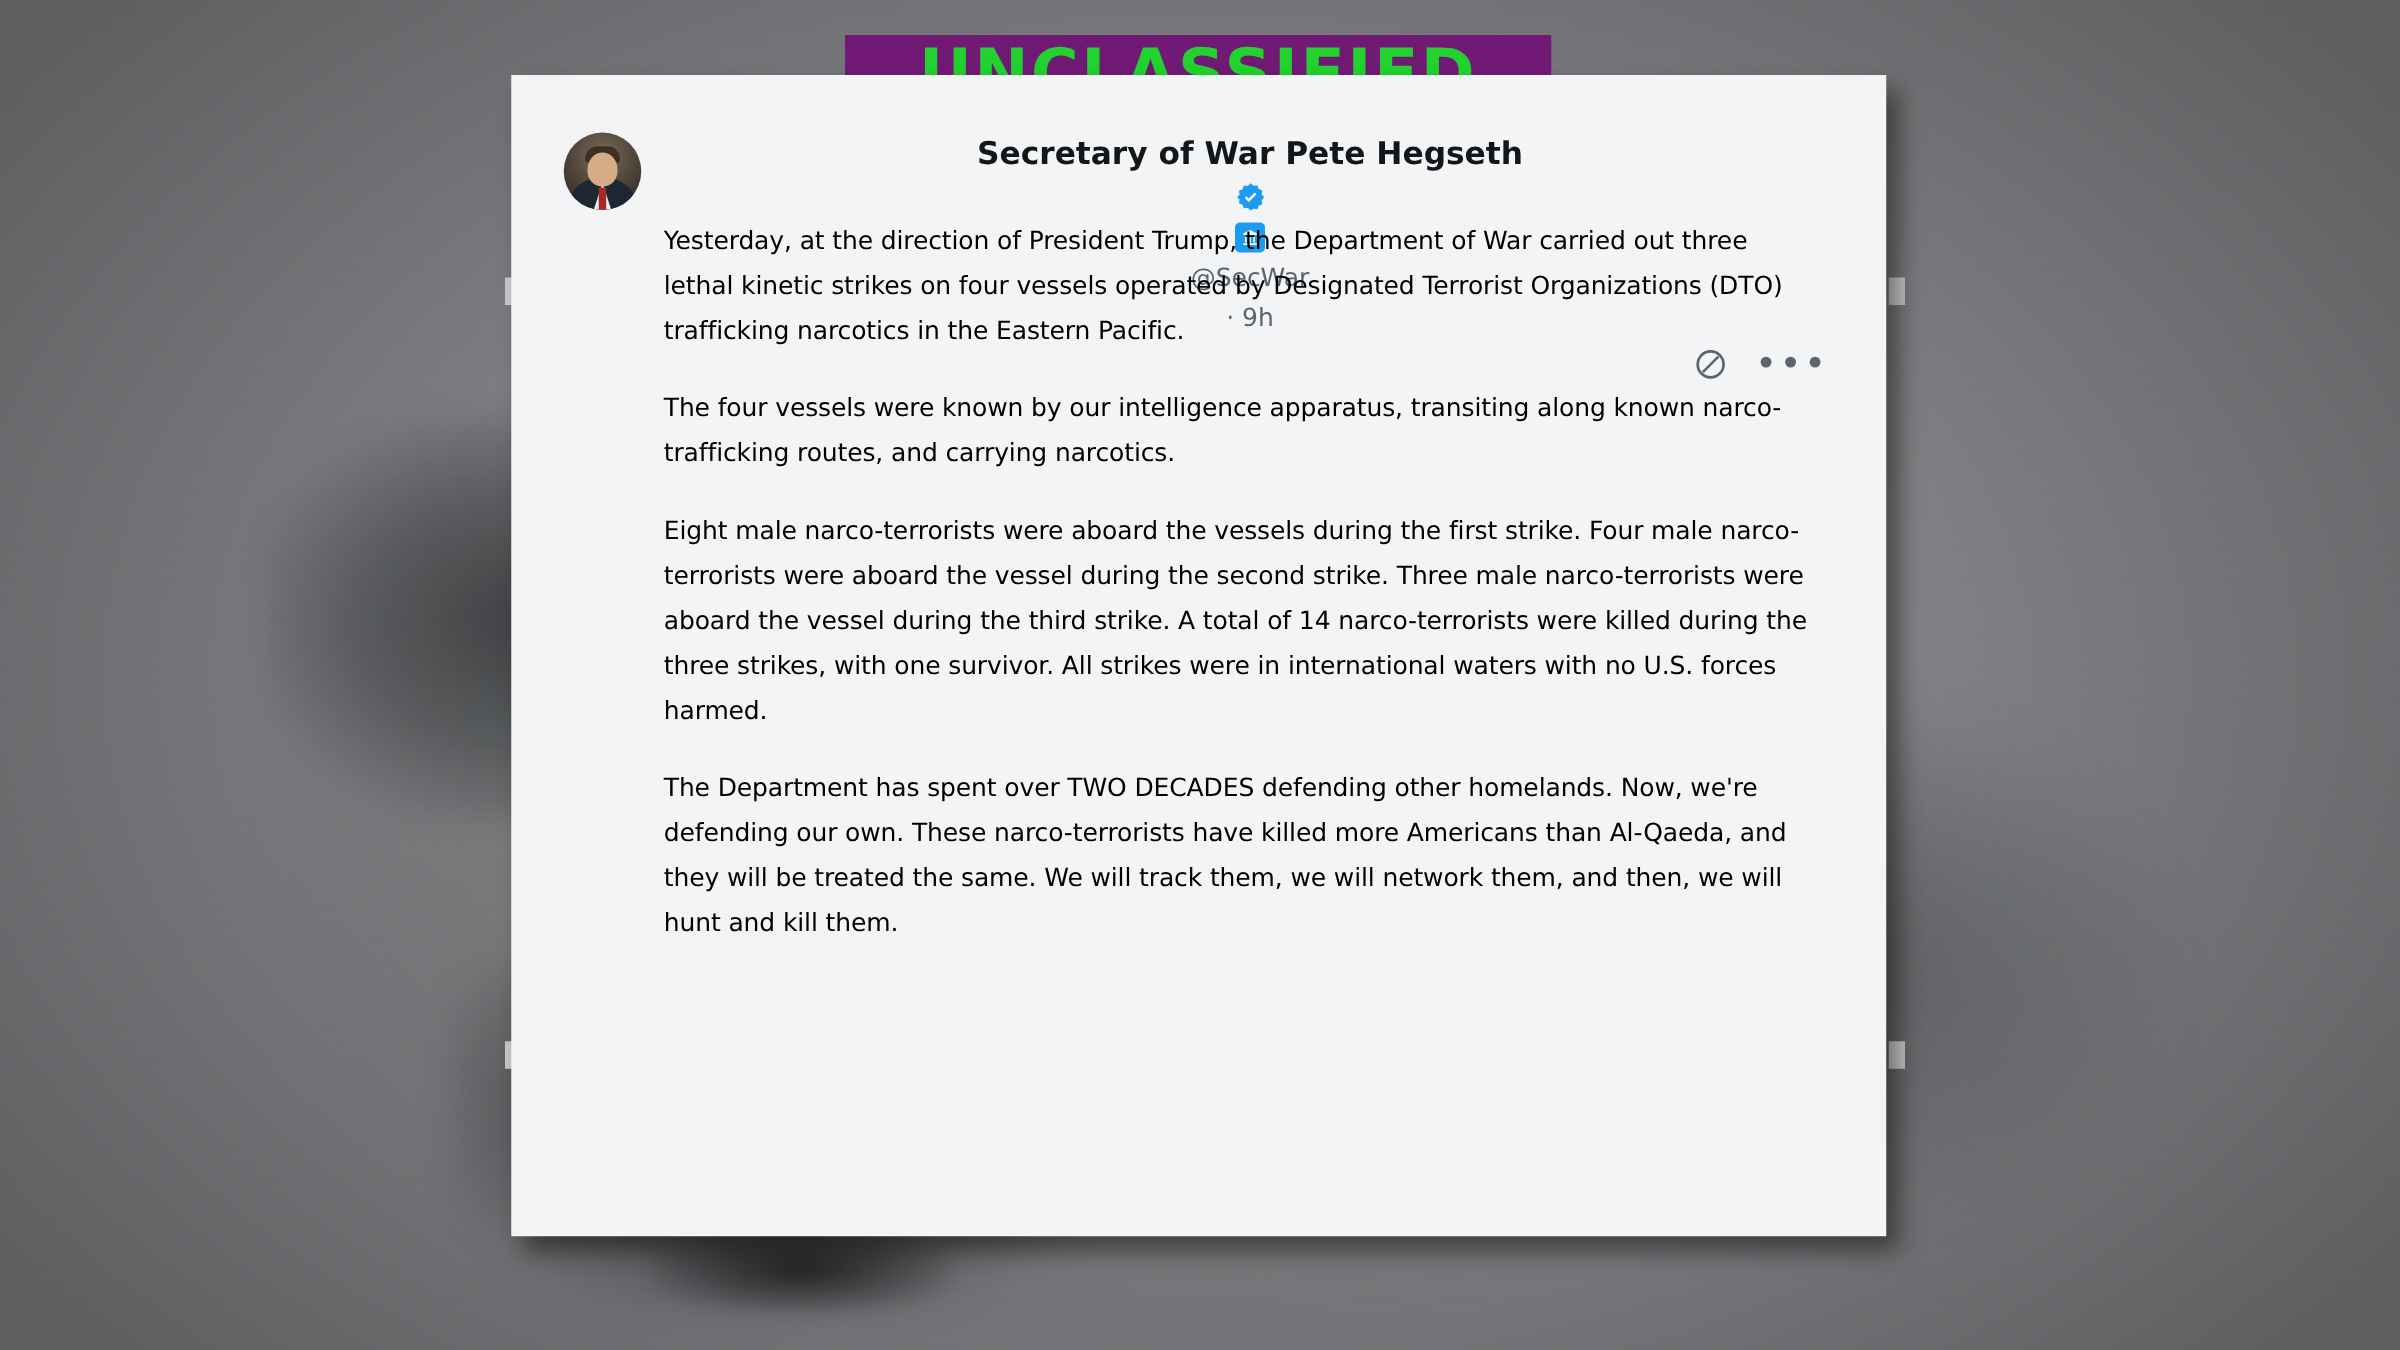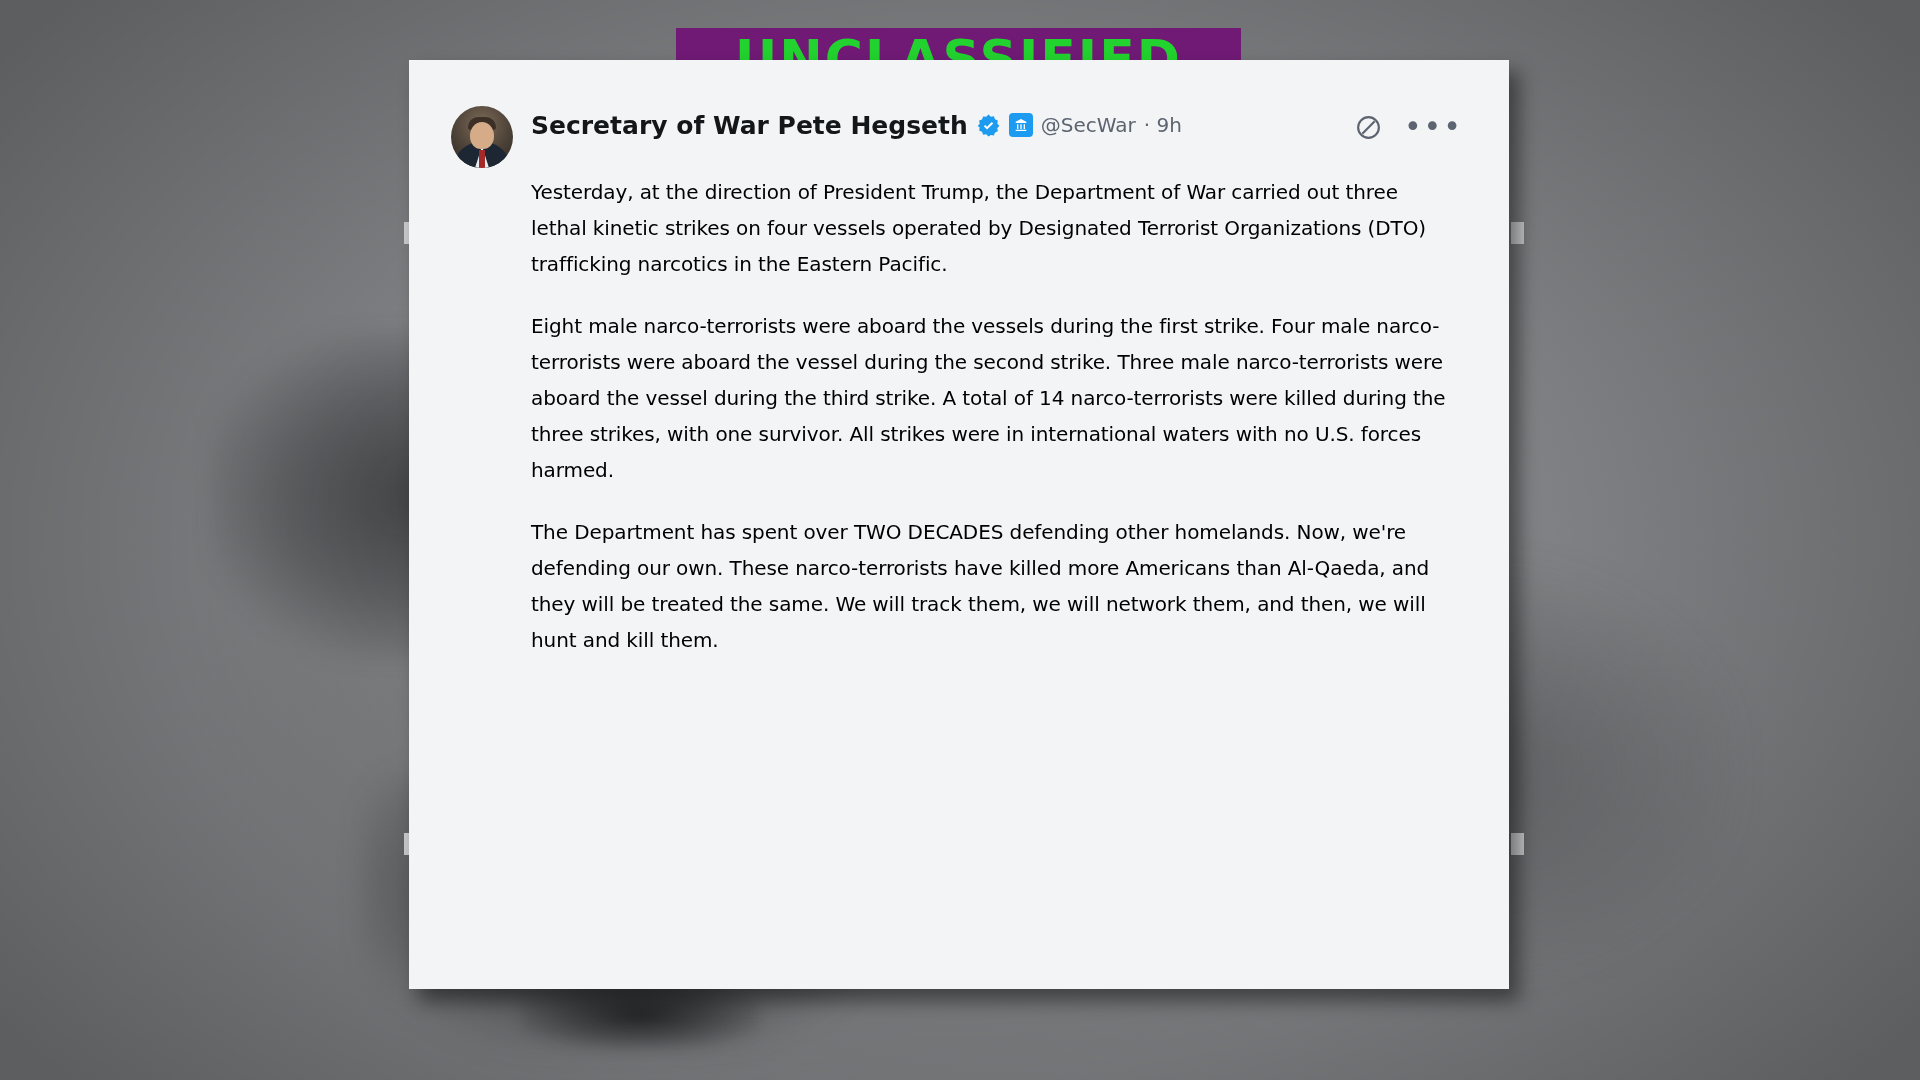--- a/index.html
+++ b/index.html
@@ -189,20 +189,21 @@
     background: #a42a2a;
   }
 
   .name-row {
     display: flex;
     align-items: center;
     flex-wrap: nowrap;
     gap: 8px;
     height: 34px;
     margin-top: 2px;
+    flex-direction: column;
   }
   .display-name {
     font-family: "DejaVu Sans", sans-serif;
     font-weight: bold;
     font-size: 25px;
     color: #14171a;
     white-space: nowrap;
   }
   .verified-badge {
     width: 25px;
@@ -327,20 +328,21 @@
                 </svg>
               </span>
               <span class="dots">•••</span>
             </span>
           </div>
         </div>
       </div>
 
       <div class="tweet-body">
         <p>Yesterday, at the direction of President Trump, the Department of War carried out three lethal kinetic strikes on four vessels operated by Designated Terrorist Organizations (DTO) trafficking narcotics in the Eastern Pacific.</p>
+        <p>The four vessels were known by our intelligence apparatus, transiting along known narco-trafficking routes, and carrying narcotics.</p>
         <p>Eight male narco-terrorists were aboard the vessels during the first strike. Four male narco-terrorists were aboard the vessel during the second strike. Three male narco-terrorists were aboard the vessel during the third strike. A total of 14 narco-terrorists were killed during the three strikes, with one survivor. All strikes were in international waters with no U.S. forces harmed.</p>
         <p>The Department has spent over TWO DECADES defending other homelands. Now, we're defending our own. These narco-terrorists have killed more Americans than Al-Qaeda, and they will be treated the same. We will track them, we will network them, and then, we will hunt and kill them.</p>
       </div>
 
     </div>
   </div>
 
 </div>
 
 </body></html>

